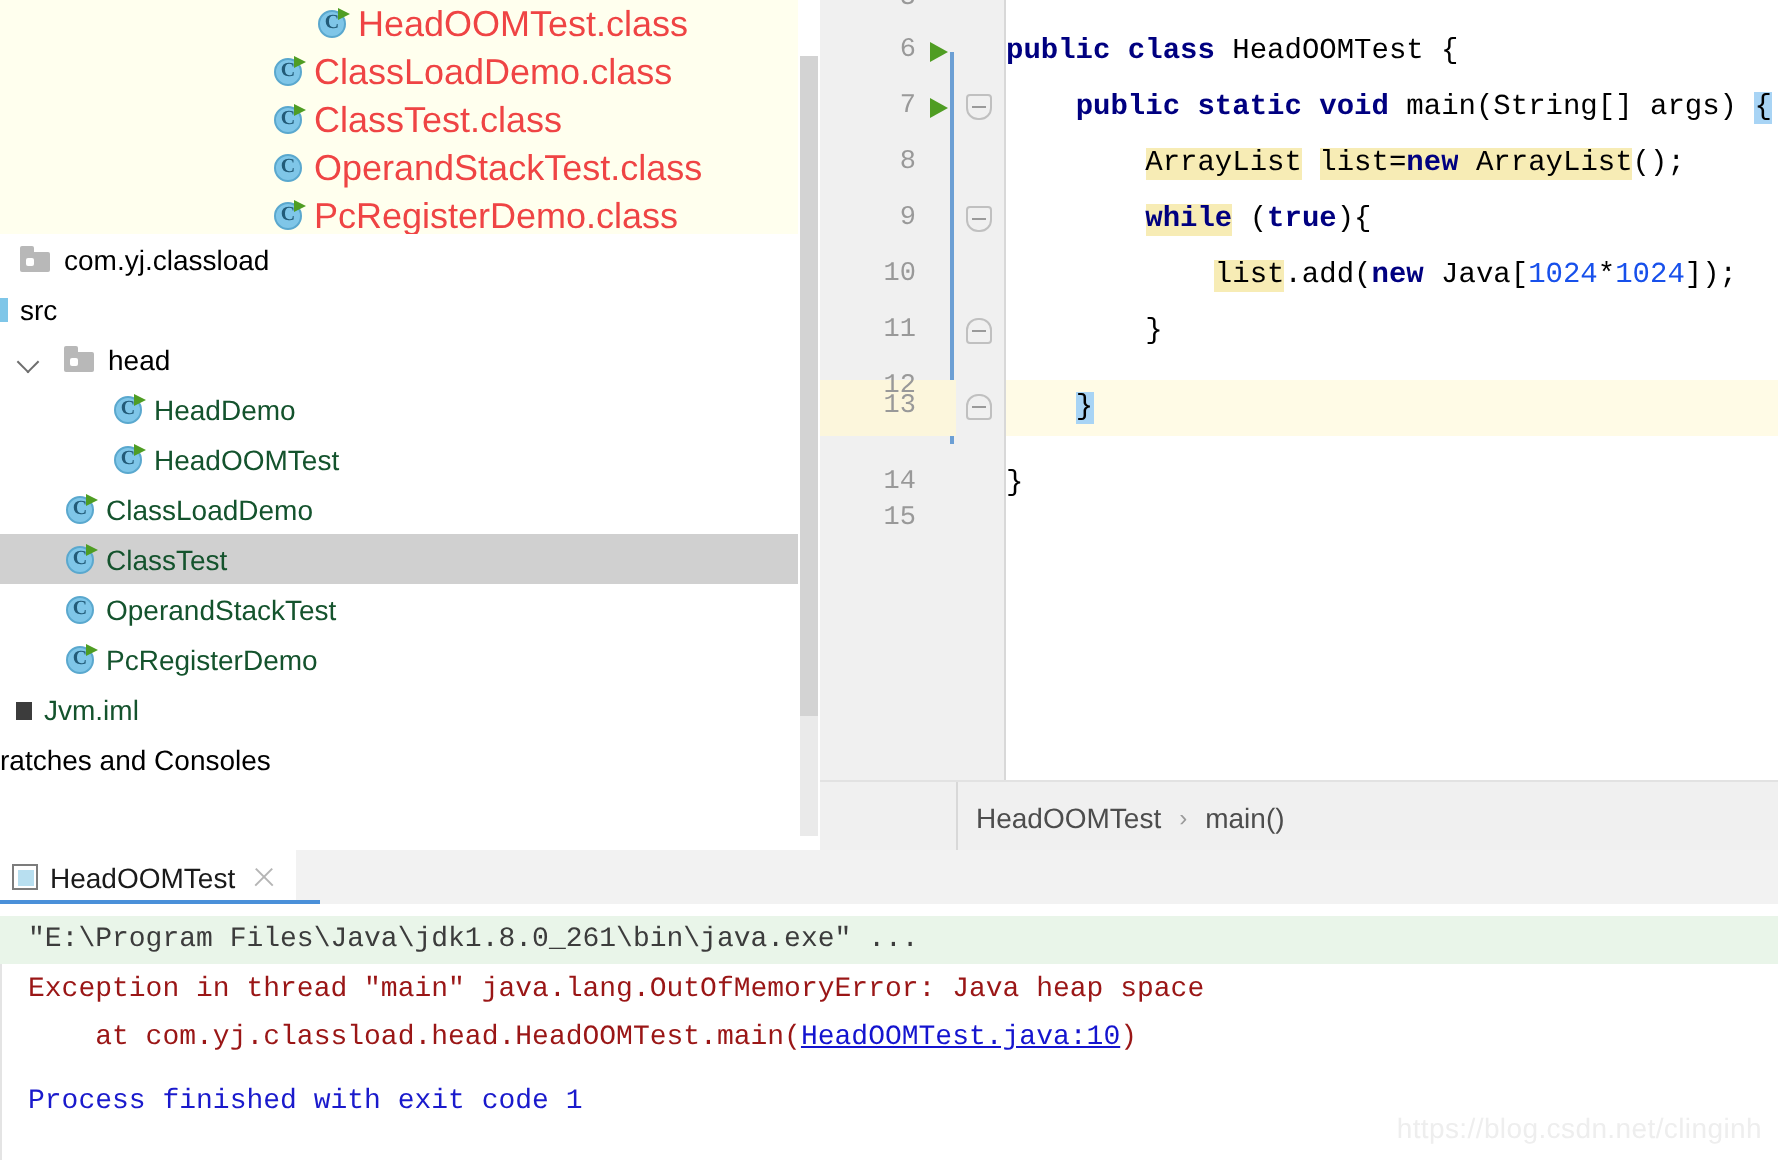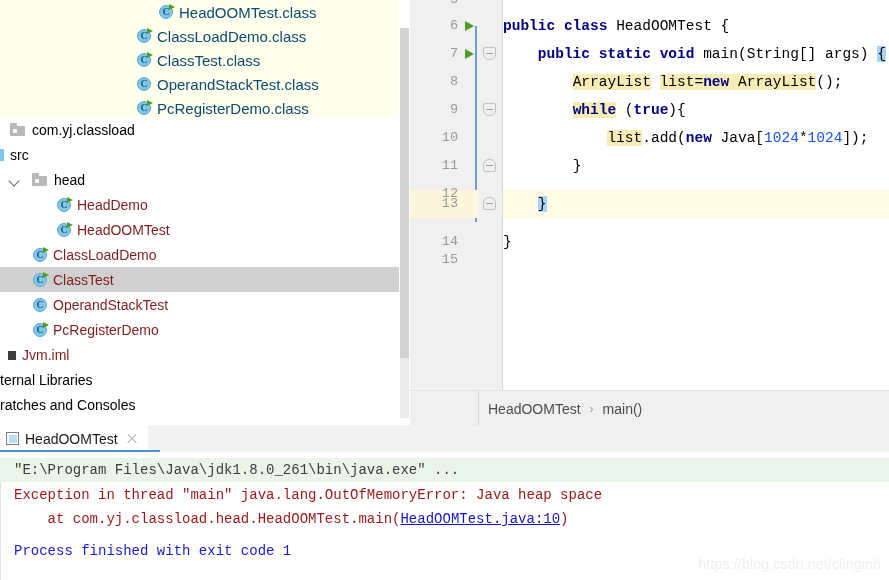--- a/index.html
+++ b/index.html
@@ -16,28 +16,28 @@
 
   
   #left-col{position:absolute;left:0;top:0;width:410px;height:425px;background:#ffffff;overflow:hidden;}
 
   
   #class-popup{
     position:absolute;left:0;top:0;width:399px;height:117px;
     background:#ffffee;overflow:hidden;
   }
   .popup-row{height:24px;display:flex;align-items:center;white-space:nowrap;}
-  .popup-row .lbl{color:#0c4a6e;font-size:15px;}
+  .popup-row .lbl{color:#ef4444;font-size:18px;}
 
   
   #project-tree{position:absolute;left:0;top:117px;width:399px;height:308px;background:#ffffff;overflow:hidden;}
   .tree-row{height:25px;display:flex;align-items:center;white-space:nowrap;position:relative;}
   .tree-row.selected{background:#d0d0d0;}
   .tree-row .lbl{font-size:14px;color:#000;}
-  .tree-row .lbl.orange{color:#7f1d1d;}
+  .tree-row .lbl.orange{color:#14532d;}
 
   
   .ind0{padding-left:0px;}
   .ind1{padding-left:2px;}
   .ind3{padding-left:38px;}
   .ind-pop2{padding-left:136px;}
 
   
   .icon{display:inline-block;flex:0 0 auto;position:relative;}
 
@@ -309,23 +309,20 @@
         <span class="lbl orange">PcRegisterDemo</span>
       </div>
 
       <div class="tree-row" style="padding-left:12px">
         <span class="icon ic-iml" style="margin-left:-4px">
             <span class="sq"></span>
           </span>
         <span class="lbl orange">Jvm.iml</span>
       </div>
 
-      <div class="tree-row" style="padding-left:0px">
-        <span class="lbl">ternal Libraries</span>
-      </div>
 
       <div class="tree-row" style="padding-left:0px">
         <span class="lbl">ratches and Consoles</span>
       </div>
     </div>
 
     <div id="tree-scroll">
       <div class="track"></div>
       <div class="thumb"></div>
     </div>

